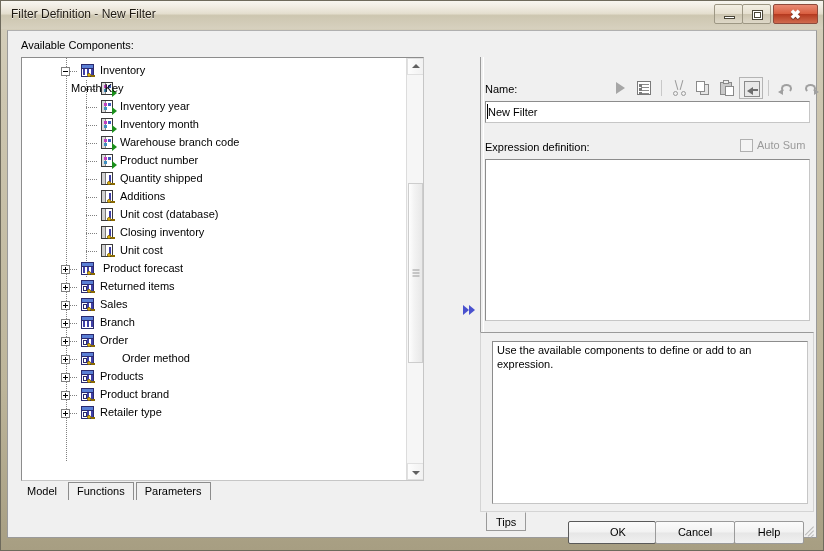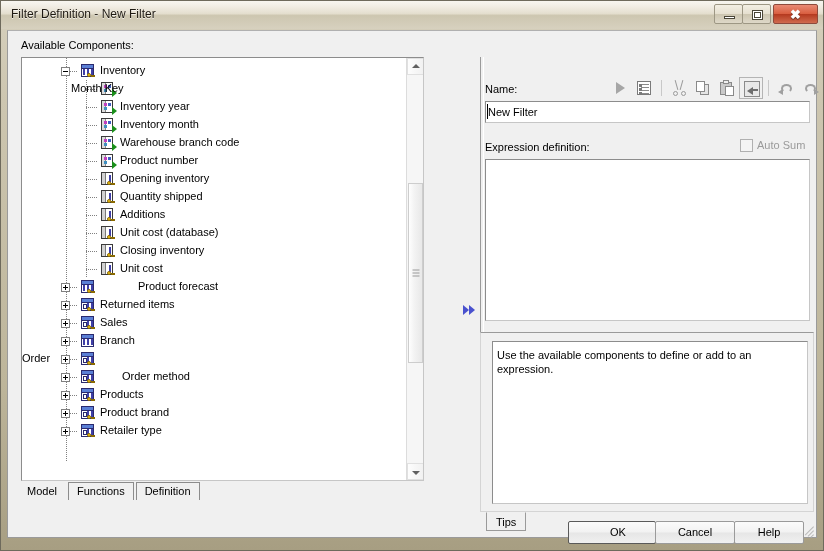--- a/index.html
+++ b/index.html
@@ -545,21 +545,21 @@
   }
   #tips-text-box {
     position:absolute;
     left:484px; top:310px;
     width:316px; height:163px;
     box-sizing:border-box;
     background:#ffffff;
     border:1px solid #8c8c8c;
     border-right-color:#c6c6c6;
     border-bottom-color:#c6c6c6;
-    padding:6px 4px;
+    padding:1px 4px;
     font-size:11px;
     line-height:14px;
     color:#000;
   }
   #tips-tab {
     position:absolute;
     left:478px; top:481px;
     height:19px;
     line-height:18px;
     padding:0 9px;
@@ -683,27 +683,20 @@
                 <span class="m3"></span>
               </span>
               <span class="arrow-g"></span>
             </span><span class="tlabel" style="margin-left: 98px; display: inline-block;">Product number</span></div>
           <div class="tnode"><span class="hline" style="left: 64px; top: 9px; width: 11px;"></span><span class="icn" style="left: 78px;">
               <span class="ic-meas">
                 <span class="l"></span>
                 <span class="r"></span>
               </span>
               <span class="key"></span>
-            </span><span class="tlabel" style="margin-left: 98px; display: inline-block;">Opening inventory</span></div>
-          <div class="tnode"><span class="hline" style="left: 64px; top: 9px; width: 11px;"></span><span class="icn" style="left: 78px;">
-              <span class="ic-meas">
-                <span class="l"></span>
-                <span class="r"></span>
-              </span>
-              <span class="key"></span>
             </span><span class="tlabel" style="margin-left: 98px; display: inline-block;">Quantity shipped</span></div>
           <div class="tnode"><span class="hline" style="left: 64px; top: 9px; width: 11px;"></span><span class="icn" style="left: 78px;">
               <span class="ic-meas">
                 <span class="l"></span>
                 <span class="r"></span>
               </span>
               <span class="key"></span>
             </span><span class="tlabel" style="margin-left: 98px; display: inline-block;">Additions</span></div>
           <div class="tnode"><span class="hline" style="left: 64px; top: 9px; width: 11px;"></span><span class="icn" style="left: 78px;">
               <span class="ic-meas">
@@ -729,21 +722,21 @@
           <div class="tnode"><span class="hline" style="left: 44px; top: 9px; width: 11px;"></span><span class="exp plus" style="left: 39px;"></span><span class="icn" style="left: 58px;">
               <span class="ic-table">
                 <span class="hdr"></span>
                 <span class="cols">
                   <i style="left:0"></i>
                   <i style="left:4px"></i>
                   <i style="left:8px"></i>
                 </span>
               </span>
               <span class="key"></span>
-            </span><span class="tlabel" style="margin-left: 116px; display: inline-block;">Product forecast</span></div>
+            </span><span class="tlabel" style="margin-left: 81px; display: inline-block;">Product forecast</span></div>
           <div class="tnode"><span class="hline" style="left: 44px; top: 9px; width: 11px;"></span><span class="exp plus" style="left: 39px;"></span><span class="icn" style="left: 58px;">
               <span class="ic-dim"><span class="hdr"></span><span class="g"><i style="left:5px"></i><i style="left:9px"></i></span><span class="sq"></span></span>
               <span class="key"></span>
             </span><span class="tlabel" style="margin-left: 78px; display: inline-block;">Returned items</span></div>
           <div class="tnode"><span class="hline" style="left: 44px; top: 9px; width: 11px;"></span><span class="exp plus" style="left: 39px;"></span><span class="icn" style="left: 58px;">
               <span class="ic-dim"><span class="hdr"></span><span class="g"><i style="left:5px"></i><i style="left:9px"></i></span><span class="sq"></span></span>
               <span class="key"></span>
             </span><span class="tlabel" style="margin-left: 78px; display: inline-block;">Sales</span></div>
           <div class="tnode"><span class="hline" style="left: 44px; top: 9px; width: 11px;"></span><span class="exp plus" style="left: 39px;"></span><span class="icn" style="left: 58px;">
               <span class="ic-table">
@@ -751,21 +744,21 @@
                 <span class="cols">
                   <i style="left:0"></i>
                   <i style="left:4px"></i>
                   <i style="left:8px"></i>
                 </span>
               </span>
             </span><span class="tlabel" style="margin-left: 78px; display: inline-block;">Branch</span></div>
           <div class="tnode"><span class="hline" style="left: 44px; top: 9px; width: 11px;"></span><span class="exp plus" style="left: 39px;"></span><span class="icn" style="left: 58px;">
               <span class="ic-dim"><span class="hdr"></span><span class="g"><i style="left:5px"></i><i style="left:9px"></i></span><span class="sq"></span></span>
               <span class="key"></span>
-            </span><span class="tlabel" style="display: inline-block;">Order</span></div>
+            </span><span class="tlabel" style="margin-left: 78px; display: inline-block;">Order</span></div>
           <div class="tnode"><span class="hline" style="left: 44px; top: 9px; width: 11px;"></span><span class="exp plus" style="left: 39px;"></span><span class="icn" style="left: 58px;">
               <span class="ic-dim"><span class="hdr"></span><span class="g"><i style="left:5px"></i><i style="left:9px"></i></span><span class="sq"></span></span>
               <span class="key"></span>
             </span><span class="tlabel" style="margin-left: 100px; display: inline-block;">Order method</span></div>
           <div class="tnode"><span class="hline" style="left: 44px; top: 9px; width: 11px;"></span><span class="exp plus" style="left: 39px;"></span><span class="icn" style="left: 58px;">
               <span class="ic-dim"><span class="hdr"></span><span class="g"><i style="left:5px"></i><i style="left:9px"></i></span><span class="sq"></span></span>
               <span class="key"></span>
             </span><span class="tlabel" style="margin-left: 78px; display: inline-block;">Products</span></div>
           <div class="tnode"><span class="hline" style="left: 44px; top: 9px; width: 11px;"></span><span class="exp plus" style="left: 39px;"></span><span class="icn" style="left: 58px;">
               <span class="ic-dim"><span class="hdr"></span><span class="g"><i style="left:5px"></i><i style="left:9px"></i></span><span class="sq"></span></span>
@@ -790,21 +783,21 @@
         </div>
         <div class="sb-btn bot">
           <span class="tri down"></span>
         </div>
       </div>
     </div>
 
     <div id="left-tabs">
         <div class="tab active">Model</div>
         <div class="tab">Functions</div>
-        <div class="tab">Definition</div>
+        <div class="tab">Parameters</div>
       </div>
 
     <div id="mid-arrow">
       <span class="dbl-arrow">
         <i class="a"></i>
           <i class="a"></i>
       </span>
     </div>
     <div id="panel-sep"></div>
 

